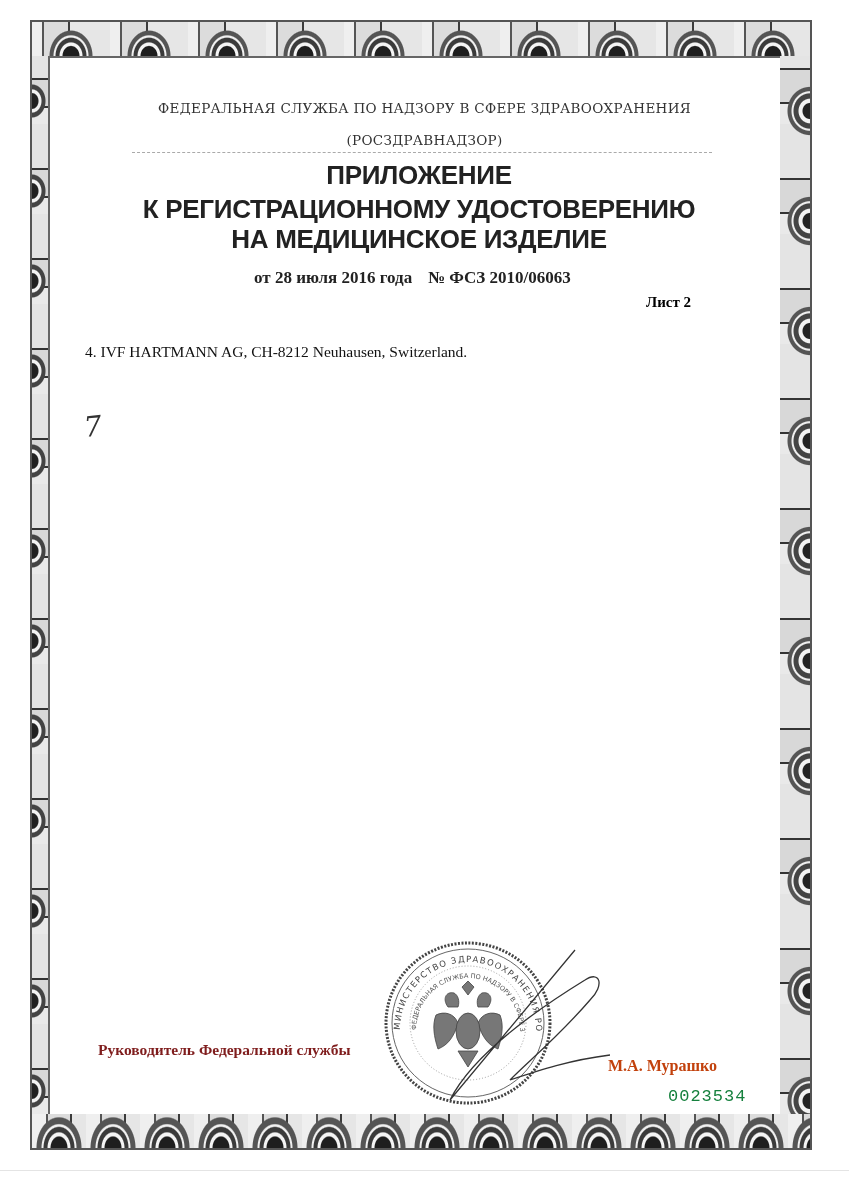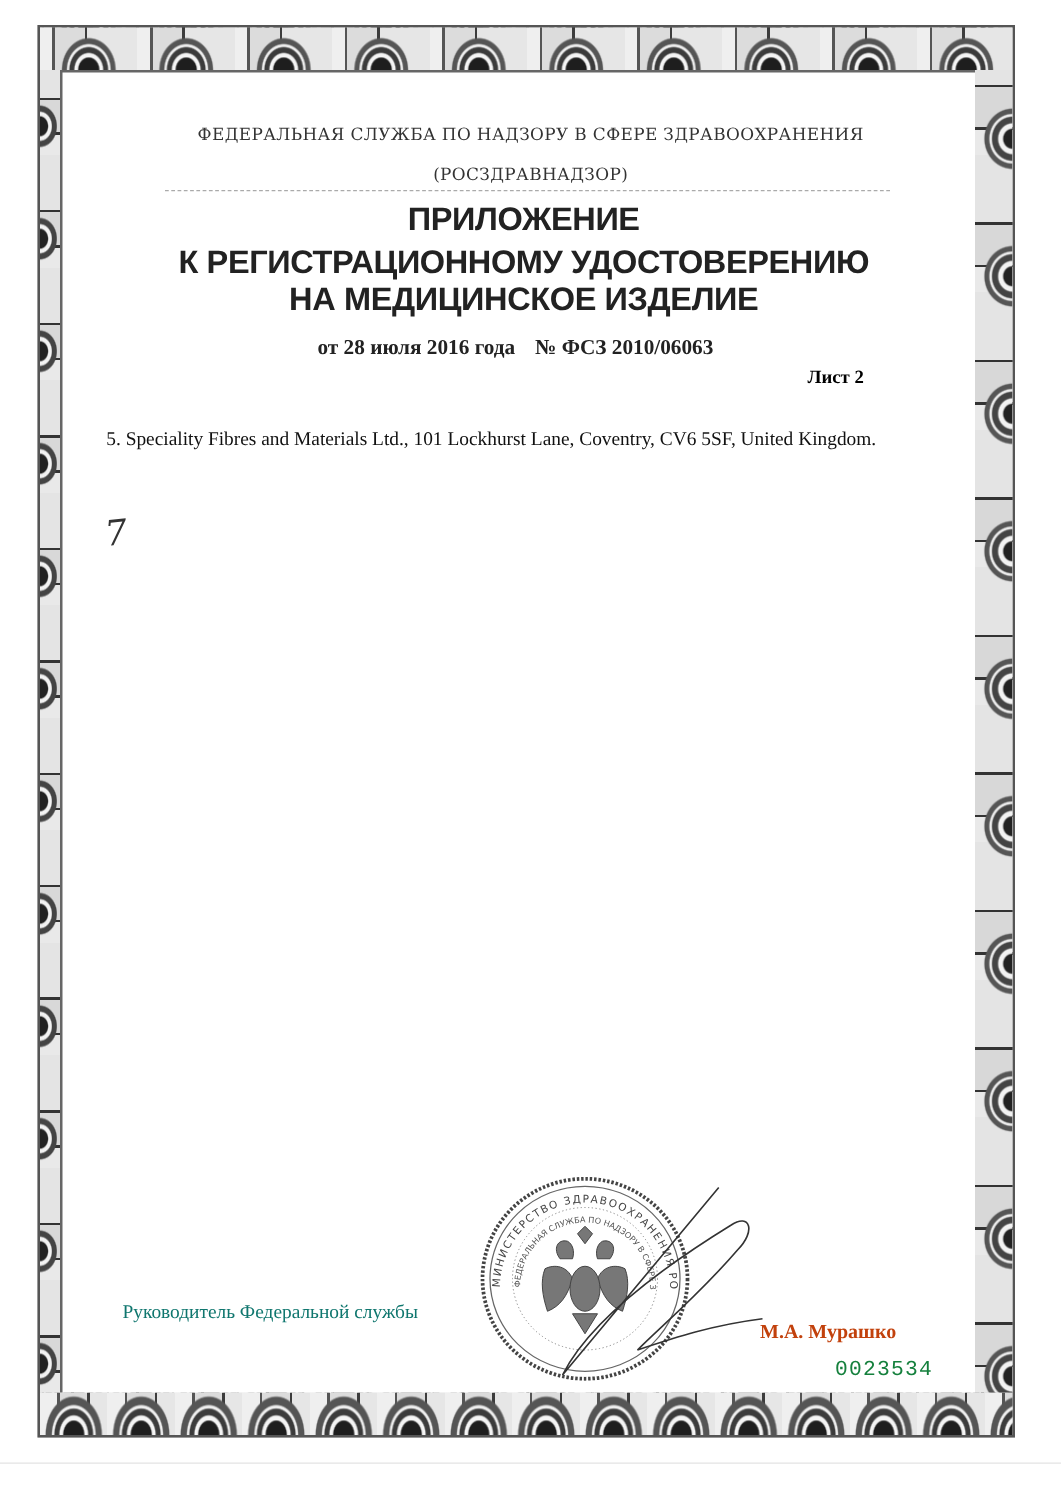--- a/index.html
+++ b/index.html
@@ -90,21 +90,21 @@
     font-family: "Liberation Serif", serif; font-size: 15.5px; line-height: 18px; color: #111;
   }
   .body-text p { margin: 0; }
   .handmark {
     position: absolute; left: 84px; top: 410px;
     font-family: "DejaVu Serif", serif; font-style: italic; font-size: 28px; color: #333;
     transform: rotate(-6deg);
   }
   .sign-label {
     position: absolute; left: 98px; top: 1040px;
-    font-family: "Liberation Serif", serif; font-weight: normal; font-size: 15.5px; line-height: 20px; color: #0f766e;
+    font-family: "Liberation Serif", serif; font-weight: bold; font-size: 15.5px; line-height: 20px; color: #7f1d1d;
   }
   .signer {
     position: absolute; left: 608px; top: 1057px;
     font-family: "Liberation Serif", serif; font-weight: bold; font-size: 16px; color: #c2410c;
   }
   .serial {
     position: absolute; left: 668px; top: 1087px;
     font-family: "Liberation Mono", monospace; font-size: 17px; color: #15803d; letter-spacing: 1px;
   }
   .stamp {
@@ -133,21 +133,21 @@
 
 <div class="title title-1">ПРИЛОЖЕНИЕ</div>
 <div class="title title-2">К РЕГИСТРАЦИОННОМУ УДОСТОВЕРЕНИЮ</div>
 <div class="title title-3">НА МЕДИЦИНСКОЕ ИЗДЕЛИЕ</div>
 
 <div class="meta meta-date">от 28 июля 2016 года</div>
 <div class="meta meta-num">№  ФСЗ 2010/06063</div>
 <div class="sheet">Лист 2</div>
 
 <div class="body-text">
-  <p>5. Speciality Fibres and Materials Ltd., 101 Lockhurst Lane, Coventry, CV6 5SF, United Kingdom.</p>
+  <p>4. IVF HARTMANN AG, CH-8212 Neuhausen, Switzerland.</p>
 </div>
 <div class="handmark">7</div>
 
 <div class="sign-label">
   <div>Руководитель Федеральной службы</div>
 </div>
 
 <svg class="stamp" viewBox="0 0 180 170">
   <defs>
     <path id="arcOuter" d="M 22 95 A 68 68 0 1 1 158 95"></path>

